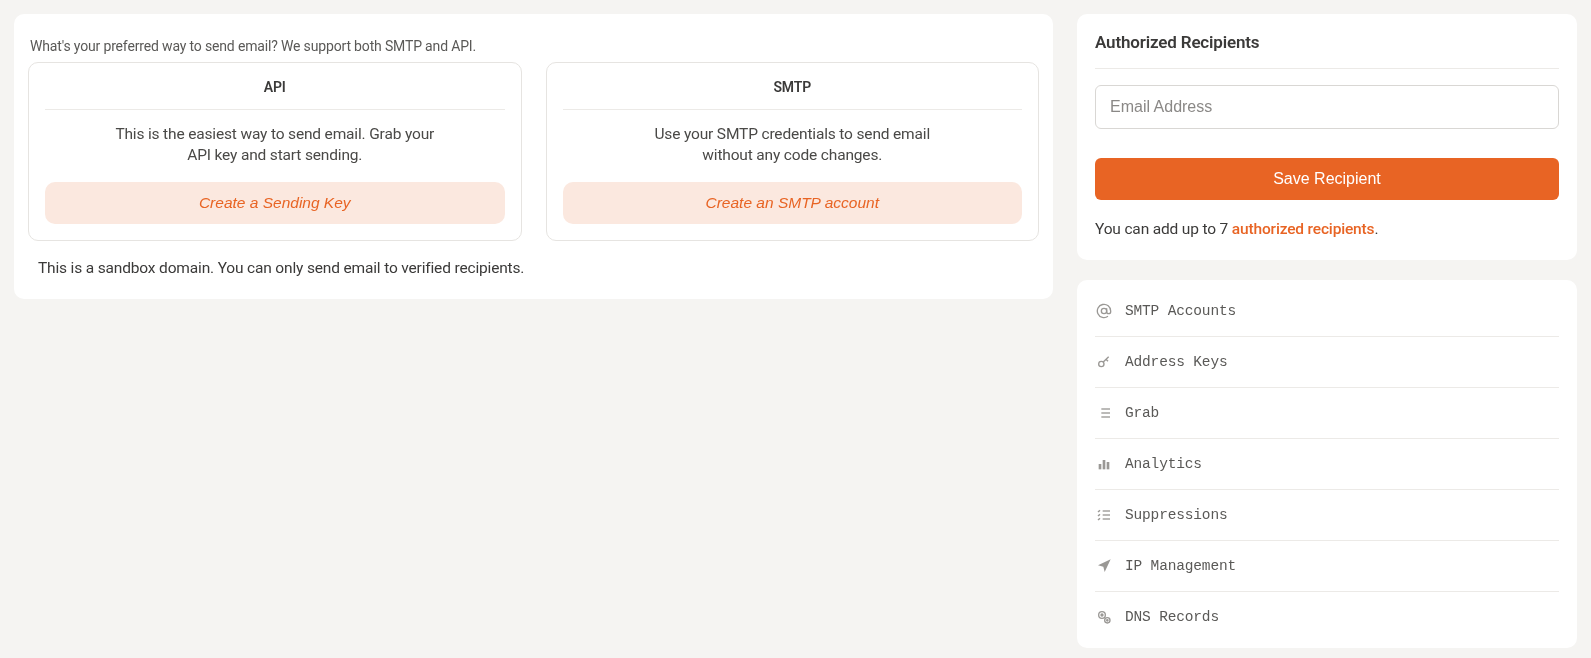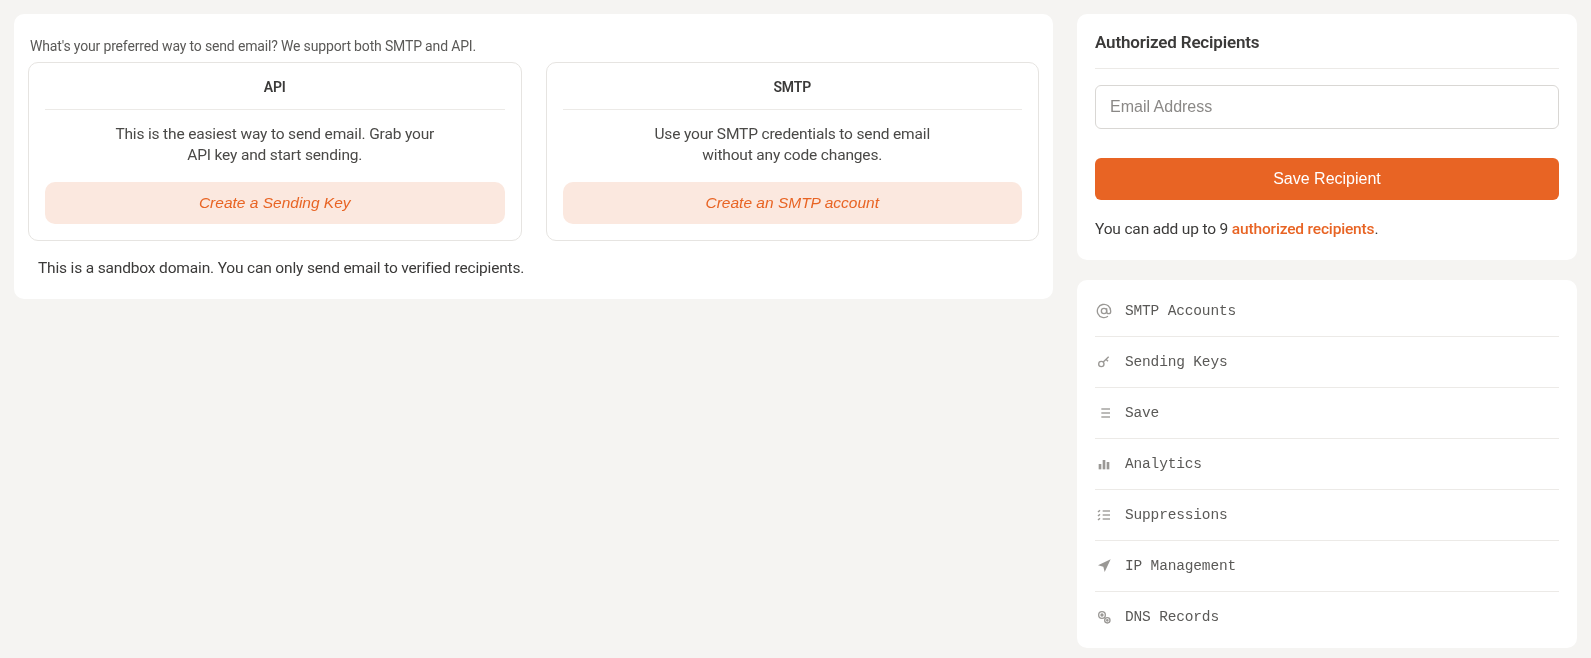--- a/index.html
+++ b/index.html
@@ -177,55 +177,55 @@
       <div class="footer-note">This is a sandbox domain. You can only send email to verified recipients.</div>
     </div>
   </div>
 
   <div class="side">
     <div class="side-panel">
       <div class="side-title">Authorized Recipients</div>
       <input type="text" class="email-input" placeholder="Email Address" style="">
       <button class="btn-solid">Save Recipient</button>
       <div class="limit-note">
-        <span>You can add up to 9 </span><a href="#">authorized recipients</a><span>.</span>
+        <span>You can add up to 7 </span><a href="#">authorized recipients</a><span>.</span>
       </div>
     </div>
 
     <div class="nav-panel">
       <div class="nav-item">
         <span class="nav-icon">
           <svg viewBox="0 0 24 24" fill="none" stroke="currentColor" stroke-width="2">
               <circle cx="12" cy="12" r="4"></circle>
               <path d="M16 8v5a3 3 0 0 0 6 0v-1a10 10 0 1 0-4 8"></path>
             </svg>
         </span>
         <span>SMTP Accounts</span>
       </div>
       <div class="nav-item">
         <span class="nav-icon">
           <svg viewBox="0 0 24 24" fill="none" stroke="currentColor" stroke-width="2">
               <circle cx="8" cy="15" r="4"></circle>
               <path d="M10.5 12.5L19 4M15 8l3 3"></path>
             </svg>
         </span>
-        <span>Sending Keys</span>
+        <span>Address Keys</span>
       </div>
       <div class="nav-item">
         <span class="nav-icon">
           <svg viewBox="0 0 24 24" fill="none" stroke="currentColor" stroke-width="2">
               <line x1="8" y1="6" x2="21" y2="6"></line>
               <line x1="8" y1="12" x2="21" y2="12"></line>
               <line x1="8" y1="18" x2="21" y2="18"></line>
               <line x1="3" y1="6" x2="3.01" y2="6"></line>
               <line x1="3" y1="12" x2="3.01" y2="12"></line>
               <line x1="3" y1="18" x2="3.01" y2="18"></line>
             </svg>
         </span>
-        <span>Save</span>
+        <span>Grab</span>
       </div>
       <div class="nav-item">
         <span class="nav-icon">
           <svg viewBox="0 0 24 24" fill="currentColor">
               <rect x="4" y="12" width="4" height="8"></rect>
               <rect x="10" y="6" width="4" height="14"></rect>
               <rect x="16" y="9" width="4" height="11"></rect>
             </svg>
         </span>
         <span>Analytics</span>

